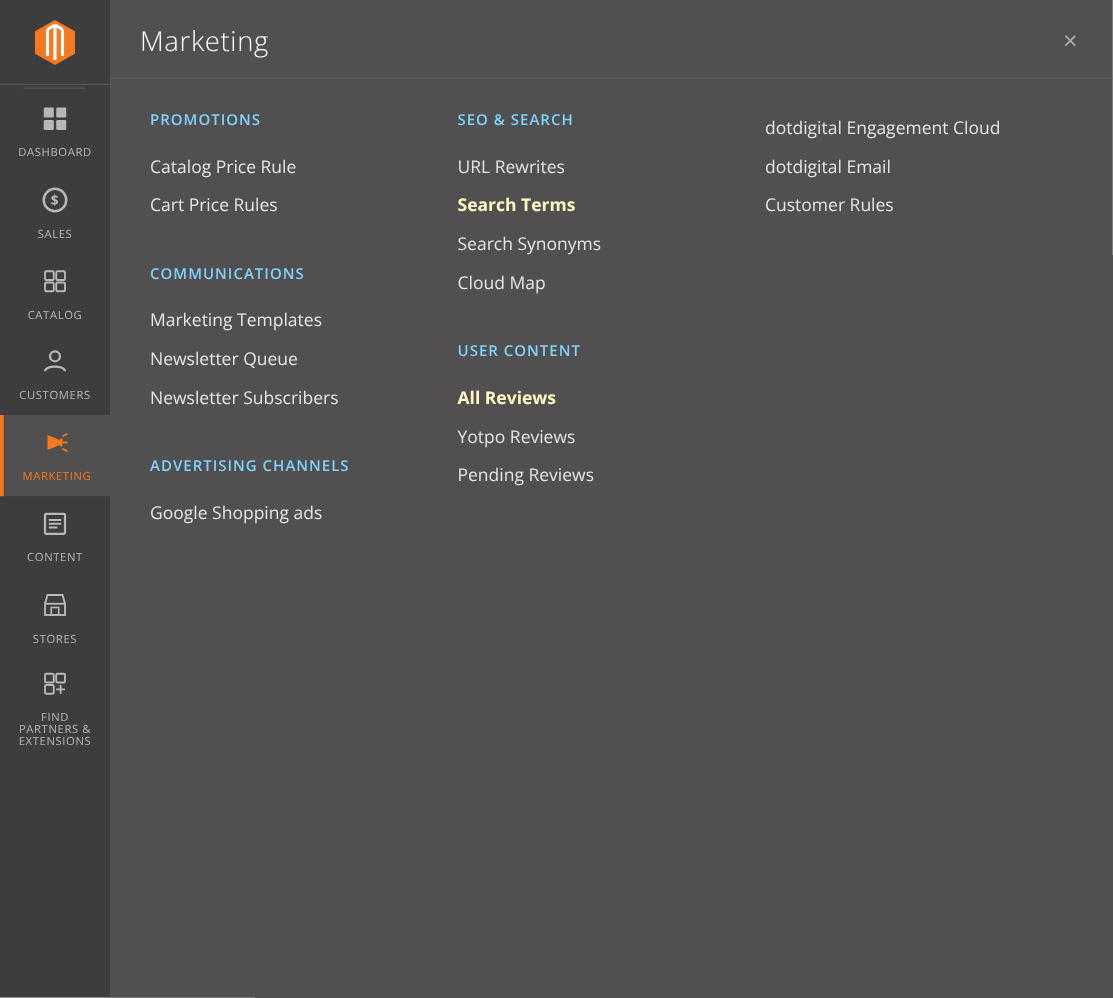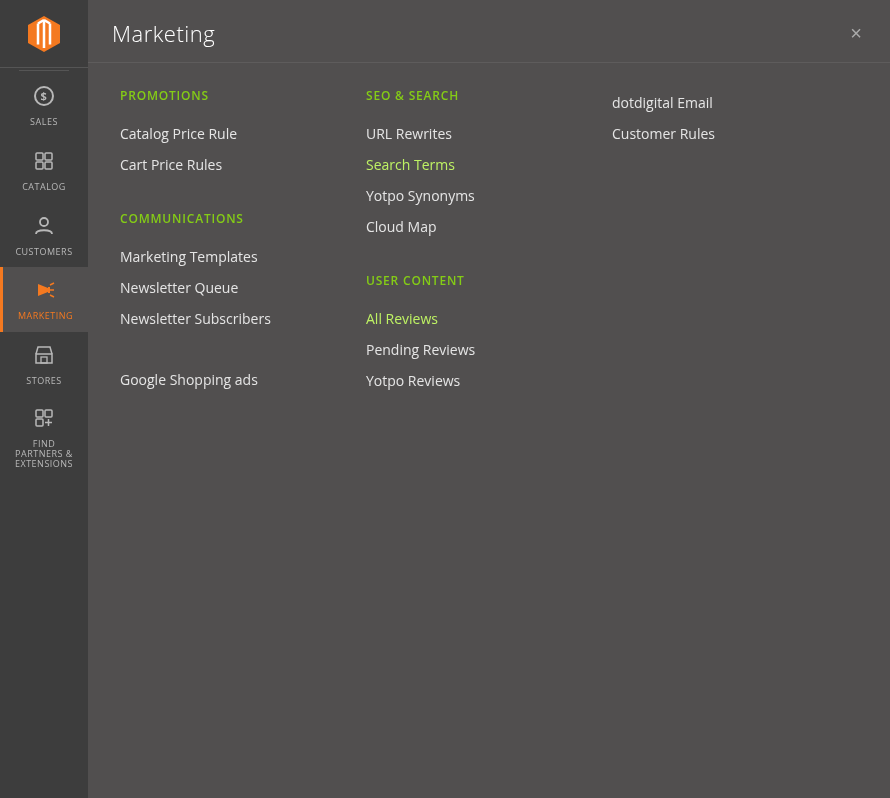--- a/index.html
+++ b/index.html
@@ -130,58 +130,69 @@
     .menu-column {
       flex: 1;
       padding-right: 20px;
     }
 
     .menu-section {
       margin-bottom: 30px;
     }
 
     .section-heading {
-      color: #84cc16;
+      color: #7dd3fc;
       font-size: 12px;
       font-weight: 600;
       text-transform: uppercase;
       letter-spacing: 0.8px;
       margin-bottom: 14px;
     }
 
     .menu-link {
       display: block;
       color: #e5e5e5;
       font-size: 14px;
       font-weight: 400;
       padding: 5px 0;
       cursor: pointer;
       text-decoration: none;
       line-height: 1.5;
     }
 
     .menu-link.highlighted {
-      color: #bef264;
-      font-weight: 400;
+      color: #fef9c3;
+      font-weight: 700;
     }
   </style>
 </head>
 <body>
 
 <div class="sidebar">
   <div class="sidebar-logo">
     <svg class="magento-logo" viewBox="0 0 40 40" xmlns="http://www.w3.org/2000/svg">
       <path d="M20 2 L36 11 L36 29 L20 38 L4 29 L4 11 Z" fill="#f47920"></path>
       <path d="M20 6 L20 34 M14 9.5 L14 30.5 M26 9.5 L26 30.5" stroke="#fff" stroke-width="2.5" fill="none"></path>
       <path d="M20 6 L14 9.5 M20 6 L26 9.5" stroke="#fff" stroke-width="2.5" fill="none"></path>
     </svg>
   </div>
 
   <div class="sidebar-divider"></div>
 
+  <div class="sidebar-item">
+    <span class="icon">
+      <svg width="22" height="22" viewBox="0 0 22 22" fill="none">
+        <rect x="2" y="2" width="8" height="8" fill="#b8b8b8" rx="1"></rect>
+        <rect x="12" y="2" width="8" height="8" fill="#b8b8b8" rx="1"></rect>
+        <rect x="2" y="12" width="8" height="8" fill="#b8b8b8" rx="1"></rect>
+        <rect x="12" y="12" width="8" height="8" fill="#b8b8b8" rx="1"></rect>
+      </svg>
+    </span>
+    <span class="label">DASHBOARD</span>
+  </div>
 
   <div class="sidebar-item">
     <span class="icon">
       <svg width="22" height="22" viewBox="0 0 22 22" fill="none">
         <circle cx="11" cy="11" r="9" stroke="#b8b8b8" stroke-width="2"></circle>
         <text x="11" y="15" text-anchor="middle" fill="#b8b8b8" font-size="11" font-weight="bold">$</text>
       </svg>
     </span>
     <span class="label">SALES</span>
   </div>
@@ -214,20 +225,31 @@
         <polygon points="3,5 3,17 13,13 13,9" fill="#f47920"></polygon>
         <rect x="13" y="8" width="2" height="6" fill="#f47920"></rect>
         <line x1="15" y1="6" x2="19" y2="4" stroke="#f47920" stroke-width="1.5"></line>
         <line x1="15" y1="11" x2="19" y2="11" stroke="#f47920" stroke-width="1.5"></line>
         <line x1="15" y1="16" x2="19" y2="18" stroke="#f47920" stroke-width="1.5"></line>
       </svg>
     </span>
     <span class="label" style="color:#f47920">MARKETING</span>
   </div>
 
+  <div class="sidebar-item">
+    <span class="icon">
+      <svg width="22" height="22" viewBox="0 0 22 22" fill="none">
+        <rect x="3" y="3" width="16" height="16" rx="1" stroke="#b8b8b8" stroke-width="1.8" fill="none"></rect>
+        <line x1="6" y1="8" x2="16" y2="8" stroke="#b8b8b8" stroke-width="1.5"></line>
+        <line x1="6" y1="11" x2="16" y2="11" stroke="#b8b8b8" stroke-width="1.5"></line>
+        <line x1="6" y1="14" x2="13" y2="14" stroke="#b8b8b8" stroke-width="1.5"></line>
+      </svg>
+    </span>
+    <span class="label">CONTENT</span>
+  </div>
 
 
   <div class="sidebar-item">
     <span class="icon">
       <svg width="22" height="22" viewBox="0 0 22 22" fill="none">
         <rect x="3" y="10" width="16" height="9" stroke="#b8b8b8" stroke-width="1.5" fill="none"></rect>
         <path d="M3 10 L5 3 L17 3 L19 10" stroke="#b8b8b8" stroke-width="1.5" fill="none"></path>
         <rect x="8" y="13" width="6" height="6" stroke="#b8b8b8" stroke-width="1.3" fill="none"></rect>
       </svg>
     </span>
@@ -266,45 +288,47 @@
         </div>
 
         <div class="menu-section">
           <div class="section-heading">Communications</div>
           <a class="menu-link">Marketing Templates</a>
           <a class="menu-link">Newsletter Queue</a>
           <a class="menu-link">Newsletter Subscribers</a>
         </div>
 
         <div class="menu-section">
+          <div class="section-heading">Advertising Channels</div>
           <a class="menu-link">Google Shopping ads</a>
         </div>
       </div>
 
       <div class="menu-column">
 
         <div class="menu-section">
           <div class="section-heading">SEO &amp; Search</div>
           <a class="menu-link">URL Rewrites</a>
           <a class="menu-link highlighted">Search Terms</a>
-          <a class="menu-link">Yotpo Synonyms</a>
+          <a class="menu-link">Search Synonyms</a>
           <a class="menu-link">Cloud Map</a>
         </div>
 
         <div class="menu-section">
           <div class="section-heading">User Content</div>
           <a class="menu-link highlighted">All Reviews</a>
+          <a class="menu-link">Yotpo Reviews</a>
           <a class="menu-link">Pending Reviews</a>
-          <a class="menu-link">Yotpo Reviews</a>
         </div>
       </div>
 
       <div class="menu-column">
 
         <div class="menu-section">
+          <a class="menu-link">dotdigital Engagement Cloud</a>
           <a class="menu-link">dotdigital Email</a>
           <a class="menu-link">Customer Rules</a>
         </div>
       </div>
 
     </div>
   </div>
 </div>
 
 </body></html>

